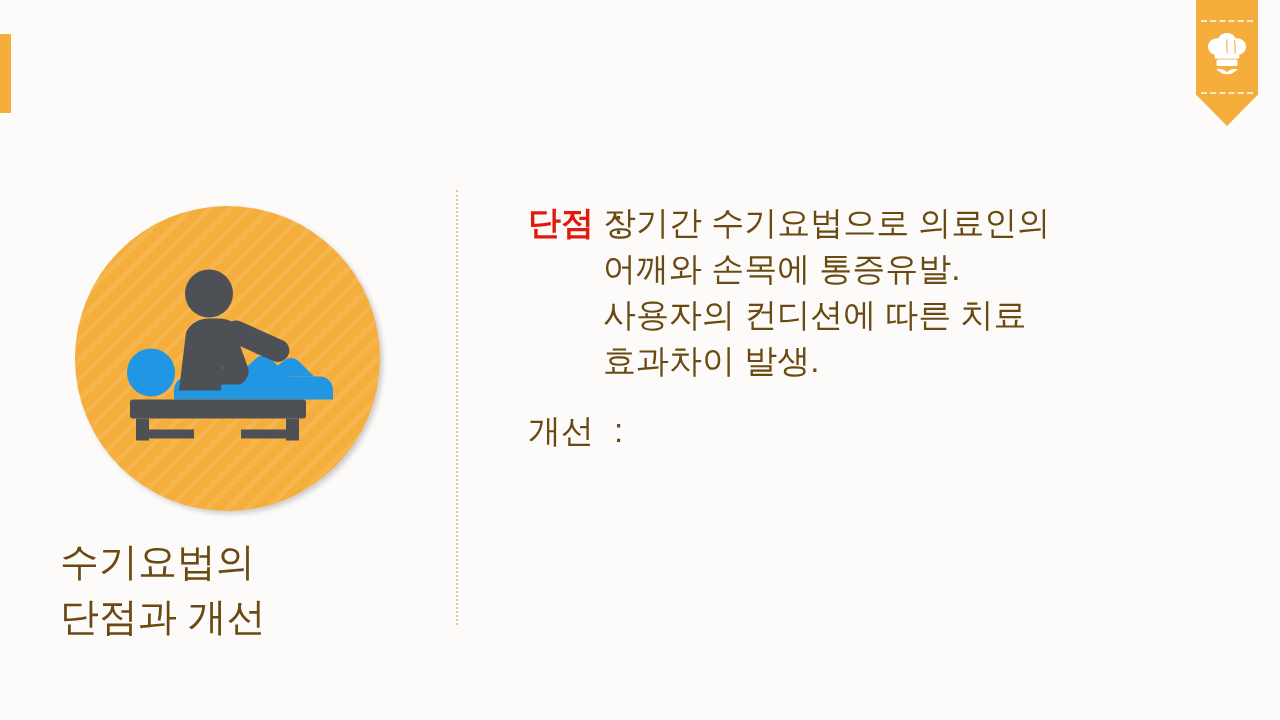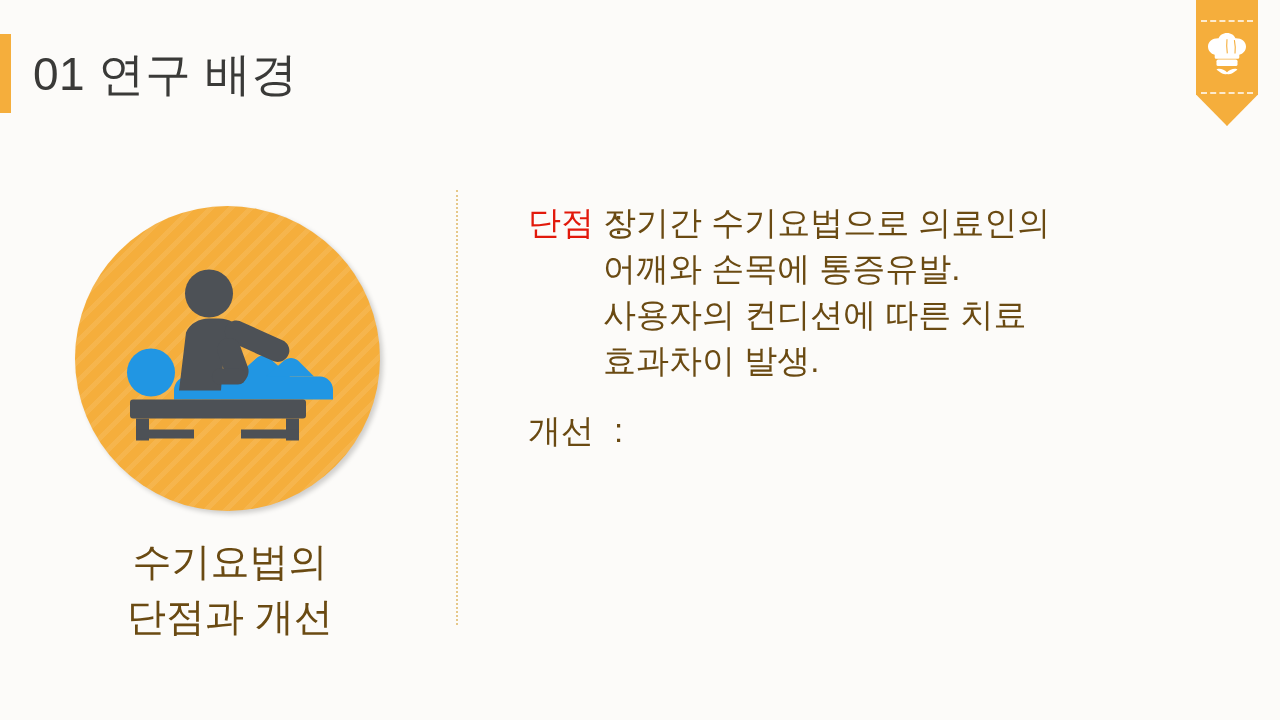--- a/index.html
+++ b/index.html
@@ -105,21 +105,20 @@
     width: 240px;
     height: 185px;
   }
 
   
   #illustration-caption {
     position: absolute;
     left: 60px;
     top: 534px;
     width: 340px;
-    text-align: center;
     font-size: 39px;
     line-height: 1.42;
     color: #6A4A12;
     white-space: pre-line;
   }
 
   
   #vertical-divider {
     position: absolute;
     left: 456px;
@@ -141,21 +140,21 @@
     margin-bottom: 24px;
   }
   .block-label {
     position: absolute;
     left: 0;
     top: 0;
     font-size: 33px;
     line-height: 46px;
     white-space: nowrap;
   }
-  .block-label.is-negative { color: #E2190B; }
+  .block-label.is-negative { color: #E2190B; font-weight: bold; }
   .block-label.is-positive { color: #6A4A12; }
   .block-colon {
     position: absolute;
     left: 86px;
     top: 0;
     font-size: 33px;
     line-height: 46px;
     color: #6A4A12;
   }
   .block-lines {
@@ -164,21 +163,20 @@
     line-height: 46px;
     color: #6A4A12;
     white-space: pre-line;
   }
 </style>
 </head>
 <body>
 
 <div id="title-bar">
   <div id="title-accent"></div>
-  <div id="page-title">01 연구 배경</div>
 </div>
 
 <div id="ribbon">
   <div id="ribbon-body"></div>
   <div class="ribbon-dash" id="ribbon-dash-top"></div>
   <div class="ribbon-dash" id="ribbon-dash-bottom"></div>
   <svg id="ribbon-icon" viewBox="0 0 44 50">
 
     <path fill="#FFFFFF" d="M22 3c4.2 0 7.3 2.3 8.4 5.3C36.4 8.1 41 11.6 41 16.6c0 4.2-2.9 7.3-6.7 8.2v2.4c0 .9-.8 1.6-1.8 1.6H11.5c-1 0-1.8-.7-1.8-1.6v-2.4C5.9 23.9 3 20.8 3 16.6 3 11.6 7.6 8.1 13.6 8.3 14.7 5.3 17.8 3 22 3z"></path>
     <rect x="11.5" y="29.6" width="21" height="6.4" rx="1.6" fill="#FFFFFF"></rect>

